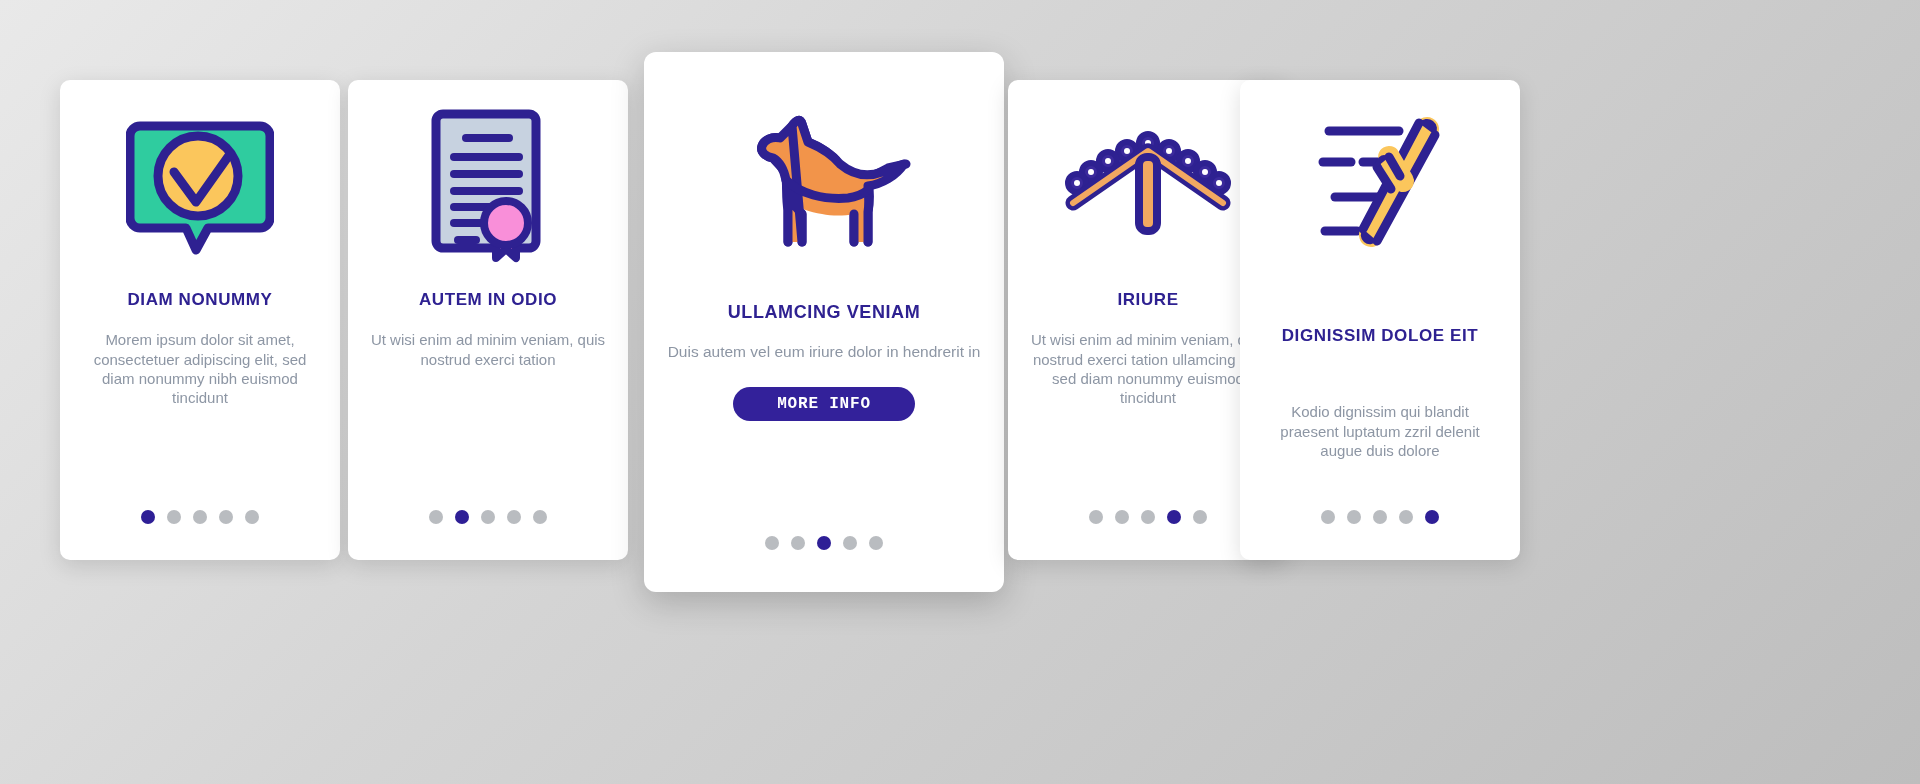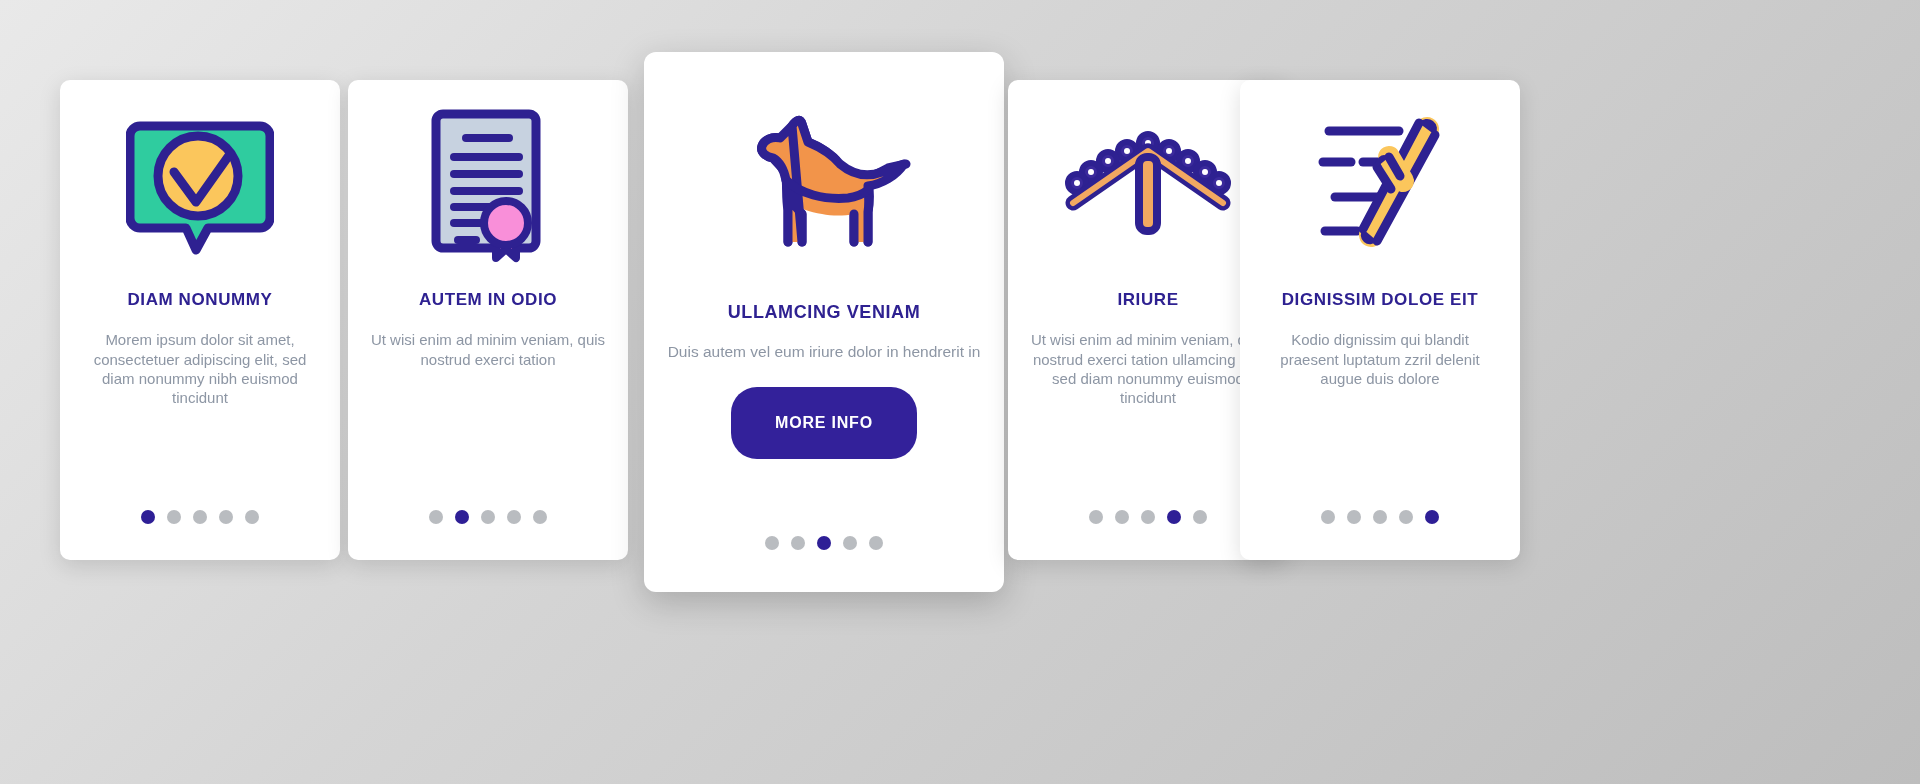--- a/index.html
+++ b/index.html
@@ -20,21 +20,21 @@
     display:flex; flex-direction:column; align-items:center;
   }
   .card.small { width:280px; height:480px; top:80px; }
   .card.big   { width:360px; height:540px; top:52px; border-radius:12px;
                 box-shadow:0 10px 34px rgba(0,0,0,0.20);margin-left:8px; }
 
   .c1 { left:60px;  }
   .c2 { left:348px; }
   .c3 { left:636px; }
   .c4 { left:1008px;}
-  .c5x { left:1240px;}
+  .c5x { left:1240px;gap:36px;}
 
   .icon-wrap {
     height:210px; width:100%;
     display:flex; align-items:center; justify-content:center;
     flex-shrink:0;
   }
   .big .icon-wrap { height:250px; }
 
   .card-title {
     color:#2e2191;
@@ -56,25 +56,25 @@
     margin-top:20px;
   }
   .big .card-body { font-size:15.5px; margin-top:18px; padding:0 20px; }
 
   .more-btn {
     margin-top:26px;
     background:#33219a;
     color:#ffffff;
     border:none;
     border-radius:26px;
-    font-family:Liberation Sans, sans-serif;
+    font-family:Liberation Mono, monospace;
     font-weight:bold;
     font-size:16px;
     letter-spacing:0.8px;
-    padding:27px 44px;
+    padding:8px 44px;
     cursor:pointer;
   }
 
   .dots {
     position:absolute;
     bottom:36px; left:0; right:0;
     display:flex; justify-content:center; gap:12px;
   }
   .big .dots { bottom:42px; }
   .dot { width:14px; height:14px; border-radius:50%; background:#b9bcc0; }

